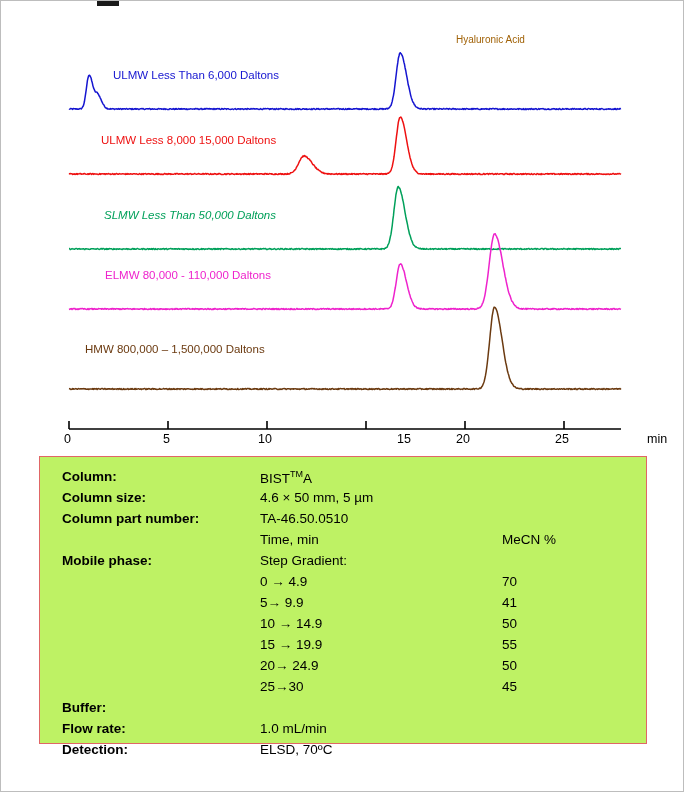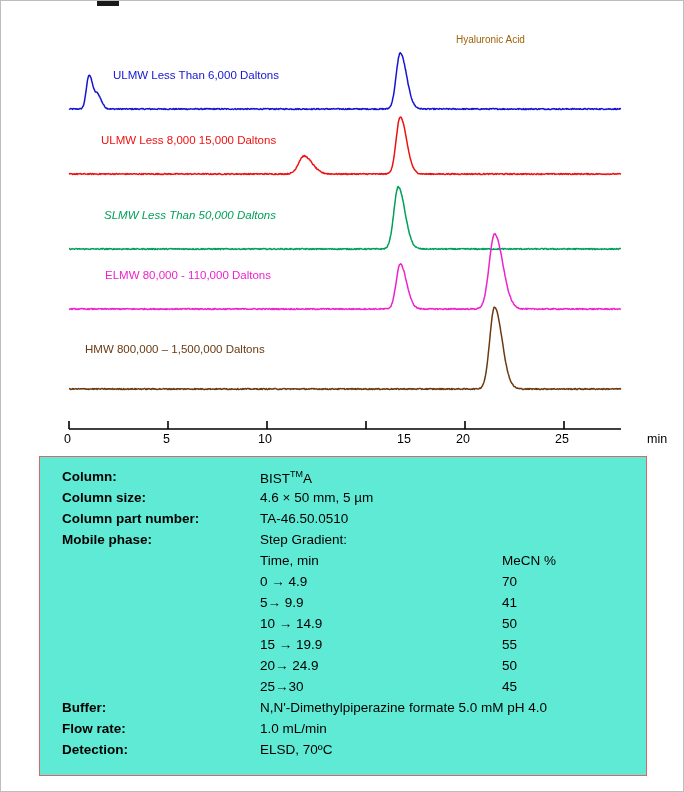--- a/index.html
+++ b/index.html
@@ -74,22 +74,22 @@
     font-size: 12.5px;
     color: #000;
     font-family: "Liberation Sans", sans-serif;
   }
   
   #info-box {
     position: absolute;
     left: 38px;
     top: 455px;
     width: 608px;
-    height: 320px;
-    background: #5eead4;
+    height: 288px;
+    background: #bef264;
     border: 1px solid #e06666;
     box-sizing: border-box;
     padding: 12px 0 0 0;
   }
   .info-row {
     position: relative;
     height: 21px;
     font-size: 13.5px;
     color: #000;
   }
@@ -174,32 +174,32 @@
       <span class="lbl">Column size:</span>
       <span class="val">4.6 × 50 mm, 5 µm</span>
     </div>
 
     <div class="info-row">
       <span class="lbl">Column part number:</span>
       <span class="val">TA-46.50.0510</span>
     </div>
 
     <div class="info-row">
+      <span class="lbl"></span>
+      <span class="val">Time, min</span>
+      <span class="val2">MeCN %</span>
+    </div>
+
+    <div class="info-row">
       <span class="lbl">Mobile phase:</span>
       <span class="val">Step Gradient:</span>
     </div>
 
     <div class="info-row">
       <span class="lbl"></span>
-      <span class="val">Time, min</span>
-      <span class="val2">MeCN %</span>
-    </div>
-
-    <div class="info-row">
-      <span class="lbl"></span>
       <span class="val">0  → 4.9</span>
       <span class="val2">70</span>
     </div>
 
     <div class="info-row">
       <span class="lbl"></span>
       <span class="val">5→ 9.9</span>
       <span class="val2">41</span>
     </div>
 
@@ -222,21 +222,20 @@
     </div>
 
     <div class="info-row">
       <span class="lbl"></span>
       <span class="val">25→30</span>
       <span class="val2">45</span>
     </div>
 
     <div class="info-row">
       <span class="lbl">Buffer:</span>
-      <span class="val">N,N'-Dimethylpiperazine  formate 5.0 mM pH 4.0</span>
     </div>
 
     <div class="info-row">
       <span class="lbl">Flow rate:</span>
       <span class="val">1.0 mL/min</span>
     </div>
 
     <div class="info-row">
       <span class="lbl">Detection:</span>
       <span class="val"> ELSD, 70ºC</span>

